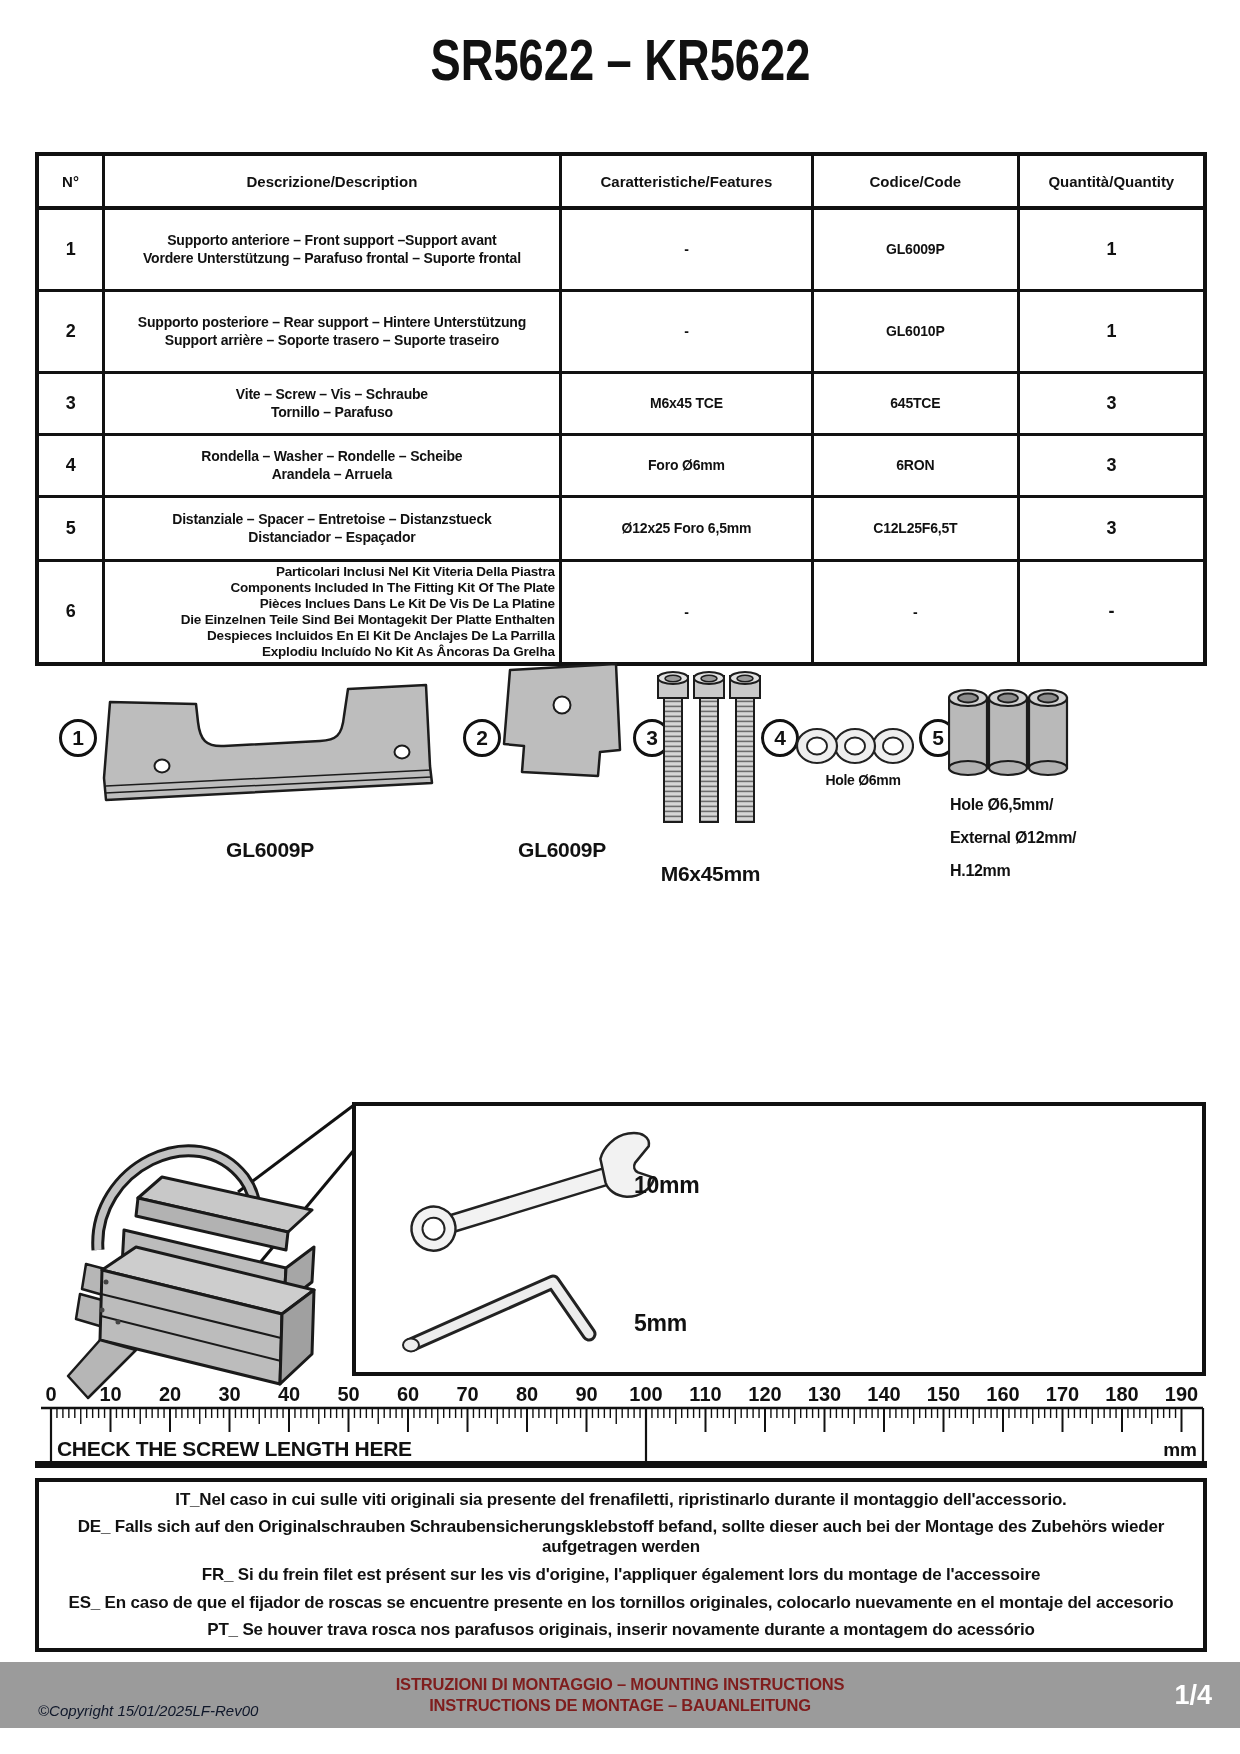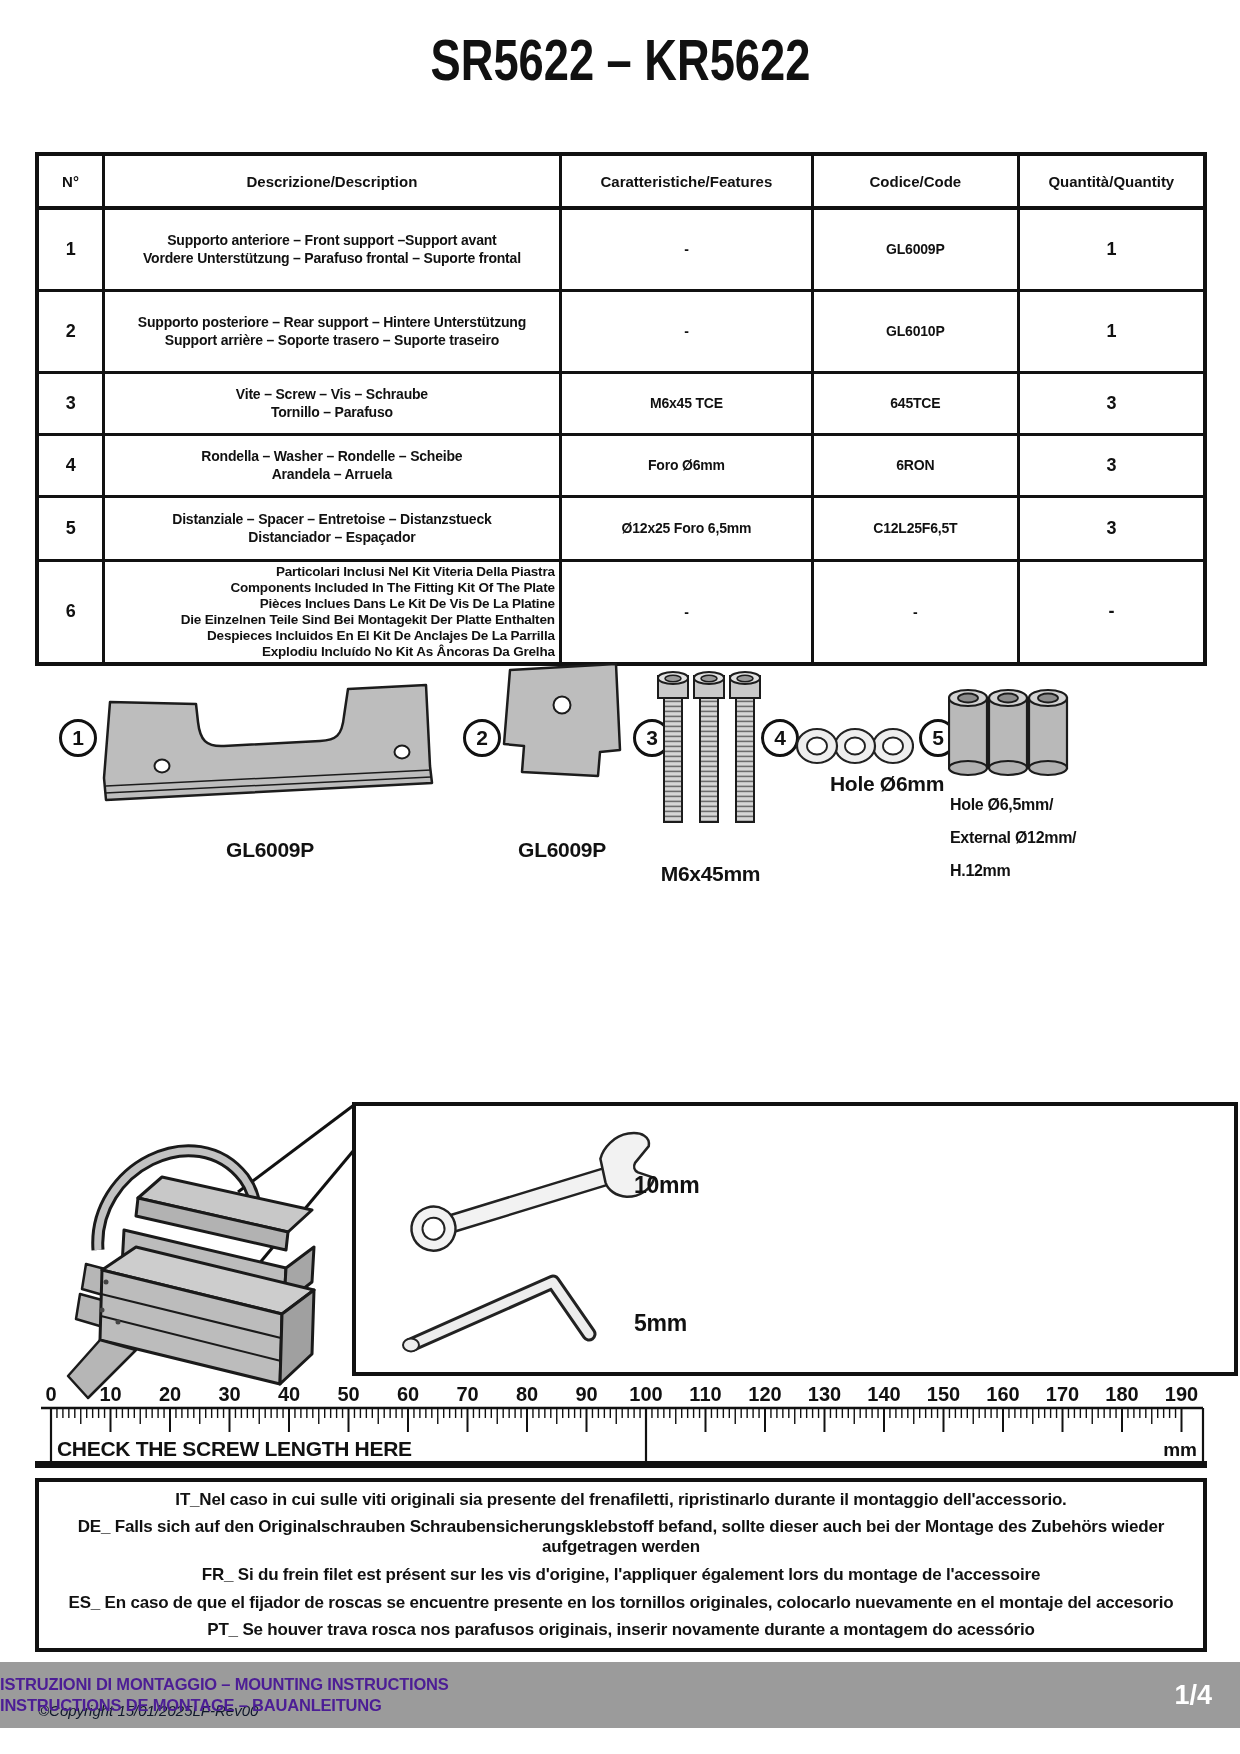--- a/index.html
+++ b/index.html
@@ -30,35 +30,35 @@
   .parts-sec .abs{position:absolute;}
   .pnum{position:absolute;width:38px;height:38px;border:3px solid #111;border-radius:50%;
         box-sizing:border-box;display:flex;align-items:center;justify-content:center;
         font-size:21px;font-weight:700;background:#fff;}
   .plabel{position:absolute;font-weight:700;letter-spacing:-.3px;font-size:21px;text-align:center;white-space:nowrap;}
   .plabel.small{font-size:16px;text-align:left;line-height:33px;}
   
   .toolbox-svg{position:absolute;left:48px;top:1082px;}
   .callout-svg{position:absolute;left:0;top:1080px;pointer-events:none;}
   .inset-box{position:absolute;left:352px;top:1102px;width:846px;height:266px;
-             border:4px solid #111;background:#fff;padding-left:32px;}
+             border:4px solid #111;background:#fff;}
   .inset-box .tool-label{position:absolute;font-size:23px;font-weight:700;letter-spacing:-.3px;}
   .inset-box svg{position:absolute;}
   
   .ruler-svg{position:absolute;left:35px;top:1383px;}
   .ruler-svg text{font-family:"Liberation Sans",sans-serif;font-weight:700;fill:#111;}
   
   .notes{position:absolute;left:35px;top:1478px;width:1172px;height:174px;border:4px solid #111;
          box-sizing:border-box;display:flex;flex-direction:column;justify-content:space-evenly;
          text-align:center;font-size:17px;font-weight:700;letter-spacing:-.2px;}
   
   .footerbar{position:absolute;left:0;top:1662px;width:1240px;height:66px;background:#9b9b9b;}
   .copyright{position:absolute;left:38px;bottom:9px;font-size:15px;font-style:italic;color:#0f172a;}
-  .footcenter{position:absolute;left:0;top:50%;transform:translateY(-50%);width:100%;
-              color:#4c1d95;font-size:16.5px;font-weight:700;line-height:1.25;letter-spacing:-.2px;}
+  .footcenter{position:absolute;left:0;top:50%;transform:translateY(-50%);width:100%;text-align:center;
+              color:#7f1d1d;font-size:16.5px;font-weight:700;line-height:1.25;letter-spacing:-.2px;}
   .pageno{position:absolute;right:28px;top:50%;transform:translateY(-50%);
           color:#fff;font-size:27px;font-weight:700;}
   svg .outline{stroke:#1c1c1c;stroke-linejoin:round;}
 </style>
 </head>
 <body>
 
 <div class="page">
 
   <div class="title">
@@ -195,21 +195,21 @@
 
     <div class="pnum" style="left:761px;top:59px;">4</div>
     <svg class="abs" style="left:796px;top:60px;" width="118" height="50" viewBox="0 0 118 50">
       <ellipse cx="97" cy="26" rx="20" ry="17" fill="#eeeeee" stroke="#222" stroke-width="2.2"></ellipse>
       <ellipse cx="97" cy="26" rx="10" ry="8.5" fill="#ffffff" stroke="#222" stroke-width="1.8"></ellipse>
       <ellipse cx="59" cy="26" rx="20" ry="17" fill="#eeeeee" stroke="#222" stroke-width="2.2"></ellipse>
       <ellipse cx="59" cy="26" rx="10" ry="8.5" fill="#ffffff" stroke="#222" stroke-width="1.8"></ellipse>
       <ellipse cx="21" cy="26" rx="20" ry="17" fill="#eeeeee" stroke="#222" stroke-width="2.2"></ellipse>
       <ellipse cx="21" cy="26" rx="10" ry="8.5" fill="#ffffff" stroke="#222" stroke-width="1.8"></ellipse>
     </svg>
-    <div class="plabel" style="left:812px;width:150px;top:112px;font-size:21px;">Hole Ø6mm</div>
+    <div class="plabel" style="left:788px;width:150px;top:112px;font-size:14px;">Hole Ø6mm</div>
 
     <div class="pnum" style="left:919px;top:59px;">5</div>
     <svg class="abs" style="left:948px;top:26px;" width="122" height="95" viewBox="0 0 122 95">
       <g stroke="#1c1c1c">
         <rect x="81" y="12" width="38" height="70" fill="#b9b9b9" stroke-width="2.2"></rect>
         <ellipse cx="100" cy="82" rx="19" ry="7" fill="#b0b0b0" stroke-width="2.2"></ellipse>
         <ellipse cx="100" cy="12" rx="19" ry="8" fill="#d2d2d2" stroke-width="2.2"></ellipse>
         <ellipse cx="100" cy="12" rx="10" ry="4.5" fill="#8c8c8c" stroke-width="1.8"></ellipse>
         <rect x="41" y="12" width="38" height="70" fill="#b9b9b9" stroke-width="2.2"></rect>
         <ellipse cx="60" cy="82" rx="19" ry="7" fill="#b0b0b0" stroke-width="2.2"></ellipse>

